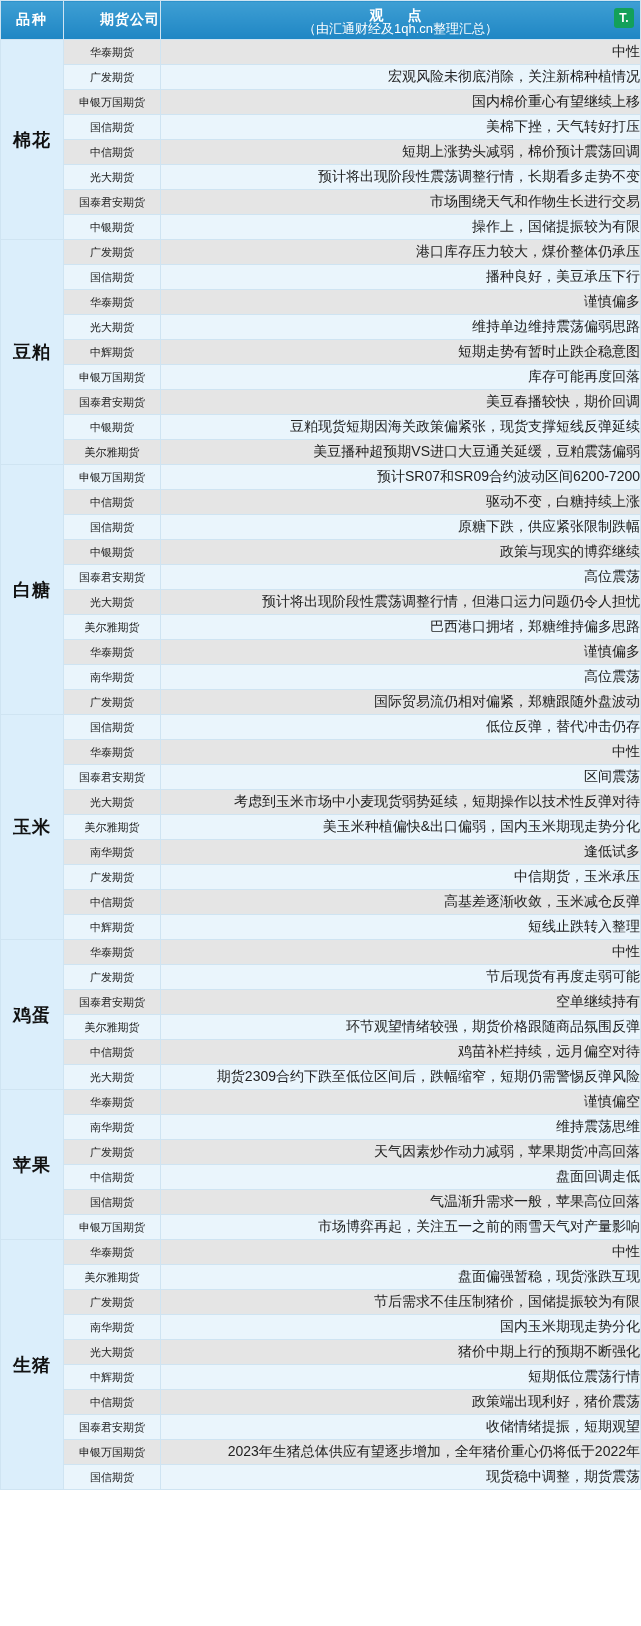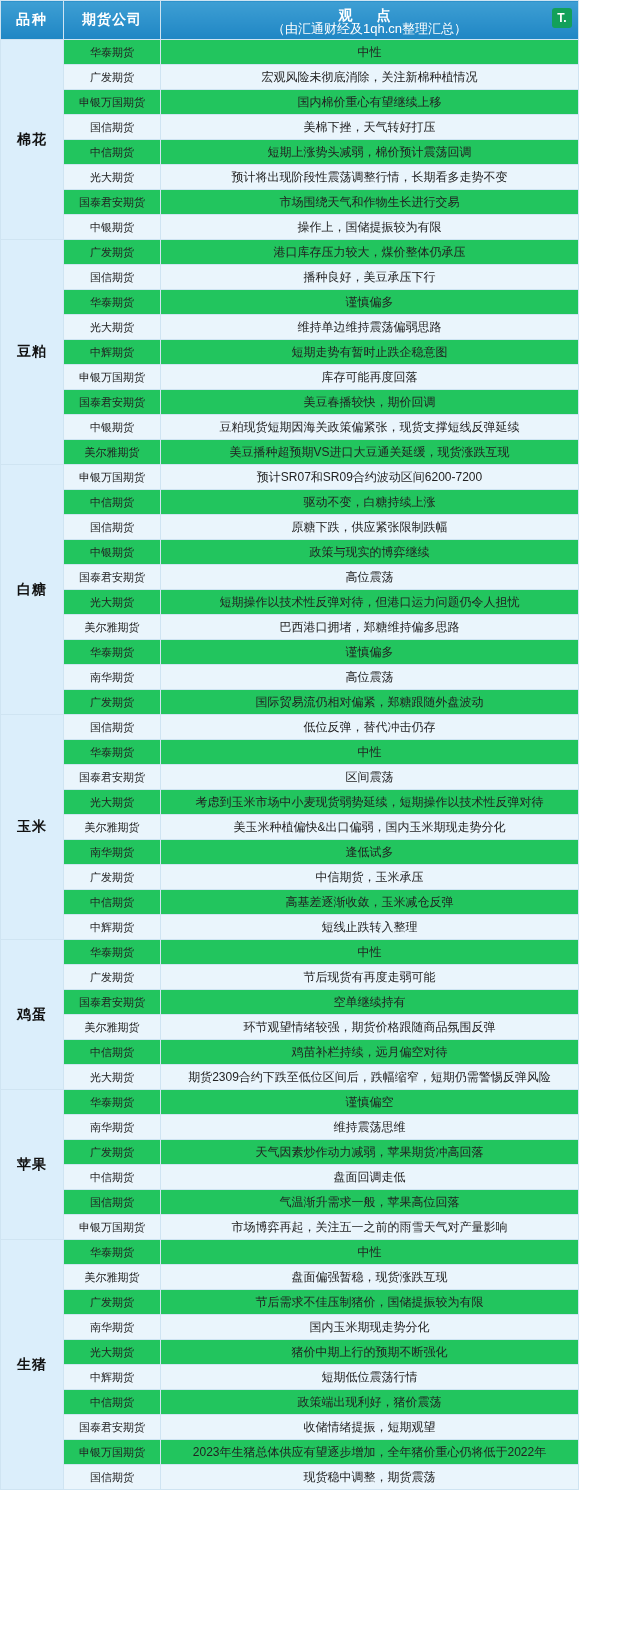--- a/index.html
+++ b/index.html
@@ -8,40 +8,40 @@
     background: #ffffff;
   }
   body {
     width: 641px;
     font-family: "Liberation Sans", sans-serif;
     font-size: 12px;
     color: #222;
     -webkit-font-smoothing: antialiased;
   }
   #sheet {
-    width: 579px;
+    width: 641px;
     border-collapse: collapse;
     table-layout: fixed;
   }
   #sheet td, #sheet th {
     border: 1px solid #cfe4f2;
     padding: 0;
     vertical-align: middle;
   }
   
   .hdr th {
     background: linear-gradient(#3e9fd4, #1f86c4);
     color: #ffffff;
     font-weight: bold;
     border: 1px solid #1f86c4;
     height: 38px;
     text-align: center;
   }
   .hdr .h-cat { width: 62px; font-size: 14px; letter-spacing: 2px;}
-  .hdr .h-comp { width: 96px; font-size: 14px; letter-spacing: 1px;}
+  .hdr .h-comp { width: 96px; font-size: 14px; letter-spacing: 1px; text-align: right;}
   .hdr .h-view { font-size: 14px; position: relative; margin-top: 12px; }
   .hdr .h-view .big {
     display: block;
     letter-spacing: 10px;
     line-height: 16px;
     padding-top: 2px;
   }
   .hdr .h-view .sub {
     display: block;
     font-size: 13px;
@@ -60,40 +60,40 @@
     color: #fff;
     font-size: 12px;
     font-weight: bold;
     line-height: 20px;
     text-align: center;
   }
   
   td.cat {
     width: 62px;
     text-align: center;
-    font-size: 14px;
+    font-size: 18px;
     font-weight: bold;
     color: #111;
     background: #dbeefb;
     letter-spacing: 1px;
   }
   td.comp {
     width: 96px;
     text-align: center;
     font-size: 11px;
     color: #222;
     white-space: nowrap;
   }
   td.view {
     padding-left: 8px;
-    font-size: 12px;
+    font-size: 14px;
     color: #222;
-    text-align: center;
-  }
-  tr.r-odd td.comp, tr.r-odd td.view { background: #22c55e; }
+    text-align: right;
+  }
+  tr.r-odd td.comp, tr.r-odd td.view { background: #e5e5e5; }
   tr.r-even td.comp, tr.r-even td.view { background: #eaf5fc; }
   tr { height: 25px; }
 </style>
 </head>
 <body>
 
 <table id="sheet">
   <thead>
     <tr class="hdr">
       <th class="h-cat">品种</th>
@@ -167,21 +167,21 @@
       <tr class="r-odd">
         <td class="comp">国泰君安期货</td>
         <td class="view">美豆春播较快，期价回调</td>
       </tr>
       <tr class="r-even">
         <td class="comp">中银期货</td>
         <td class="view">豆粕现货短期因海关政策偏紧张，现货支撑短线反弹延续</td>
       </tr>
       <tr class="r-odd">
         <td class="comp">美尔雅期货</td>
-        <td class="view">美豆播种超预期VS进口大豆通关延缓，现货涨跌互现</td>
+        <td class="view">美豆播种超预期VS进口大豆通关延缓，豆粕震荡偏弱</td>
       </tr>
       <tr class="r-even">
         <td class="cat" rowspan="10">白糖</td>
         <td class="comp">申银万国期货</td>
         <td class="view">预计SR07和SR09合约波动区间6200-7200</td>
       </tr>
       <tr class="r-odd">
         <td class="comp">中信期货</td>
         <td class="view">驱动不变，白糖持续上涨</td>
       </tr>
@@ -192,21 +192,21 @@
       <tr class="r-odd">
         <td class="comp">中银期货</td>
         <td class="view">政策与现实的博弈继续</td>
       </tr>
       <tr class="r-even">
         <td class="comp">国泰君安期货</td>
         <td class="view">高位震荡</td>
       </tr>
       <tr class="r-odd">
         <td class="comp">光大期货</td>
-        <td class="view">短期操作以技术性反弹对待，但港口运力问题仍令人担忧</td>
+        <td class="view">预计将出现阶段性震荡调整行情，但港口运力问题仍令人担忧</td>
       </tr>
       <tr class="r-even">
         <td class="comp">美尔雅期货</td>
         <td class="view">巴西港口拥堵，郑糖维持偏多思路</td>
       </tr>
       <tr class="r-odd">
         <td class="comp">华泰期货</td>
         <td class="view">谨慎偏多</td>
       </tr>
       <tr class="r-even">

